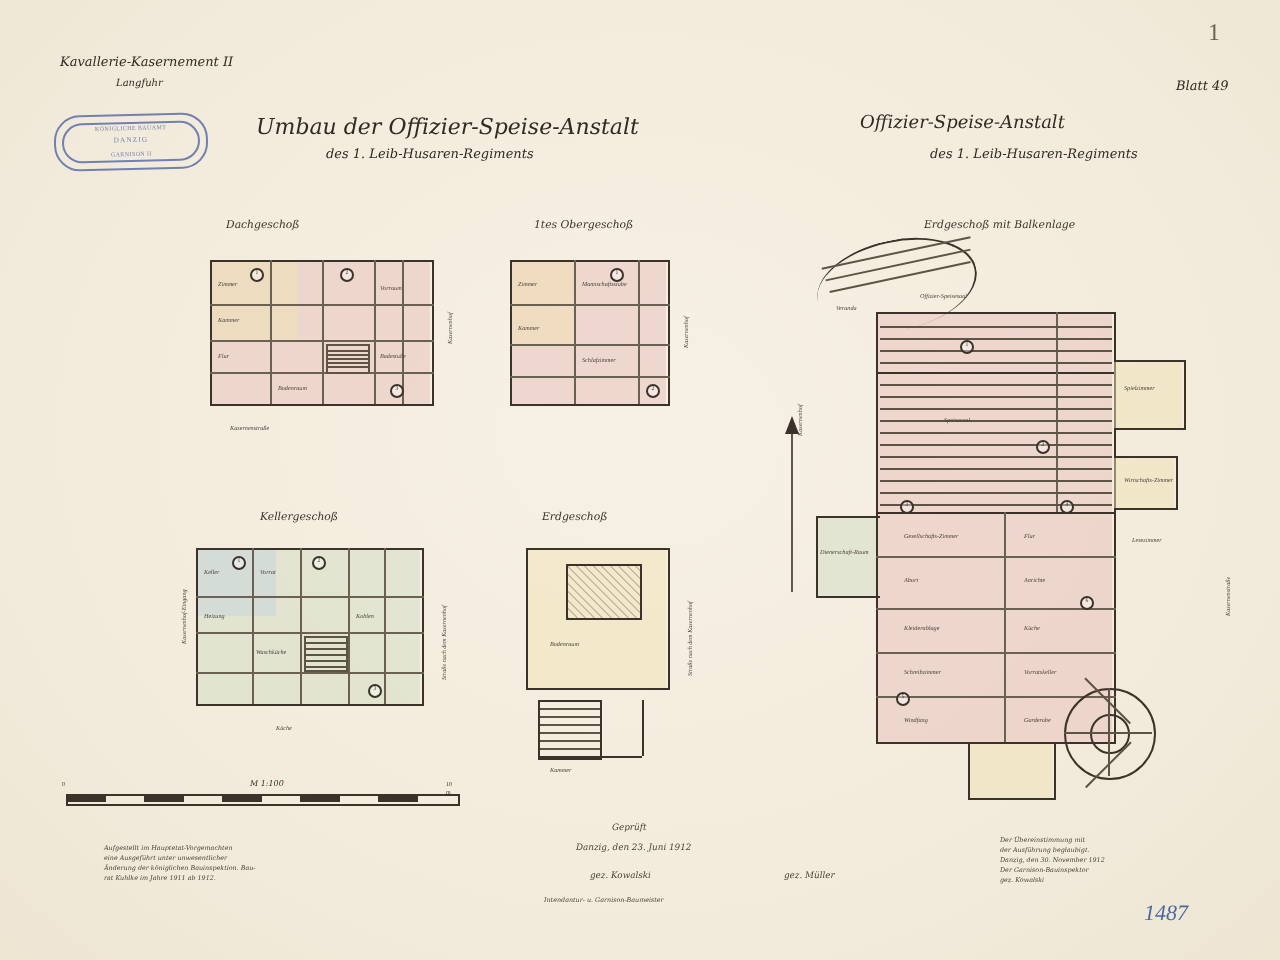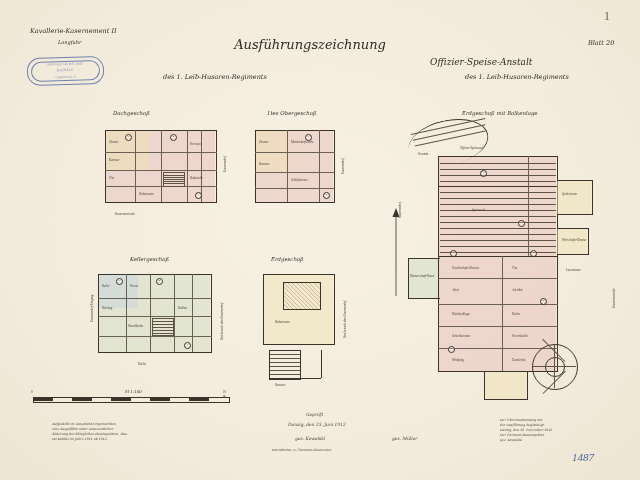--- a/index.html
+++ b/index.html
@@ -96,23 +96,23 @@
   .curve{position:absolute;border:1px solid #3b3329;border-radius:50%;}
   .arrowN{position:absolute;}
 </style>
 </head>
 <body>
 
 <div id="sheet">
 
   <div class="t script m c" id="hdr-left">Kavallerie-Kasernement II</div>
   <div class="t script s c" id="hdr-left2">Langfuhr</div>
-  <div class="t script xxl c" id="title-main">Ausführungszeichnung</div>
-  <div class="t script m c" id="blatt">Blatt 20</div>
-
+  <div class="t script m c" id="blatt">Blatt 49</div>
+
+  <div class="t script xl c" id="sub-left">Umbau der Offizier-Speise-Anstalt</div>
   <div class="t script m c" id="sub-left2">des 1. Leib-Husaren-Regiments</div>
   <div class="t script l c" id="sub-right">Offizier-Speise-Anstalt</div>
   <div class="t script m c" id="sub-right2">des 1. Leib-Husaren-Regiments</div>
 
   <div id="stamp">
     <div class="sl sl1">KÖNIGLICHE BAUAMT</div>
     <div class="sl sl2">DANZIG</div>
     <div class="sl sl3">GARNISON  II</div>
   </div>
 

